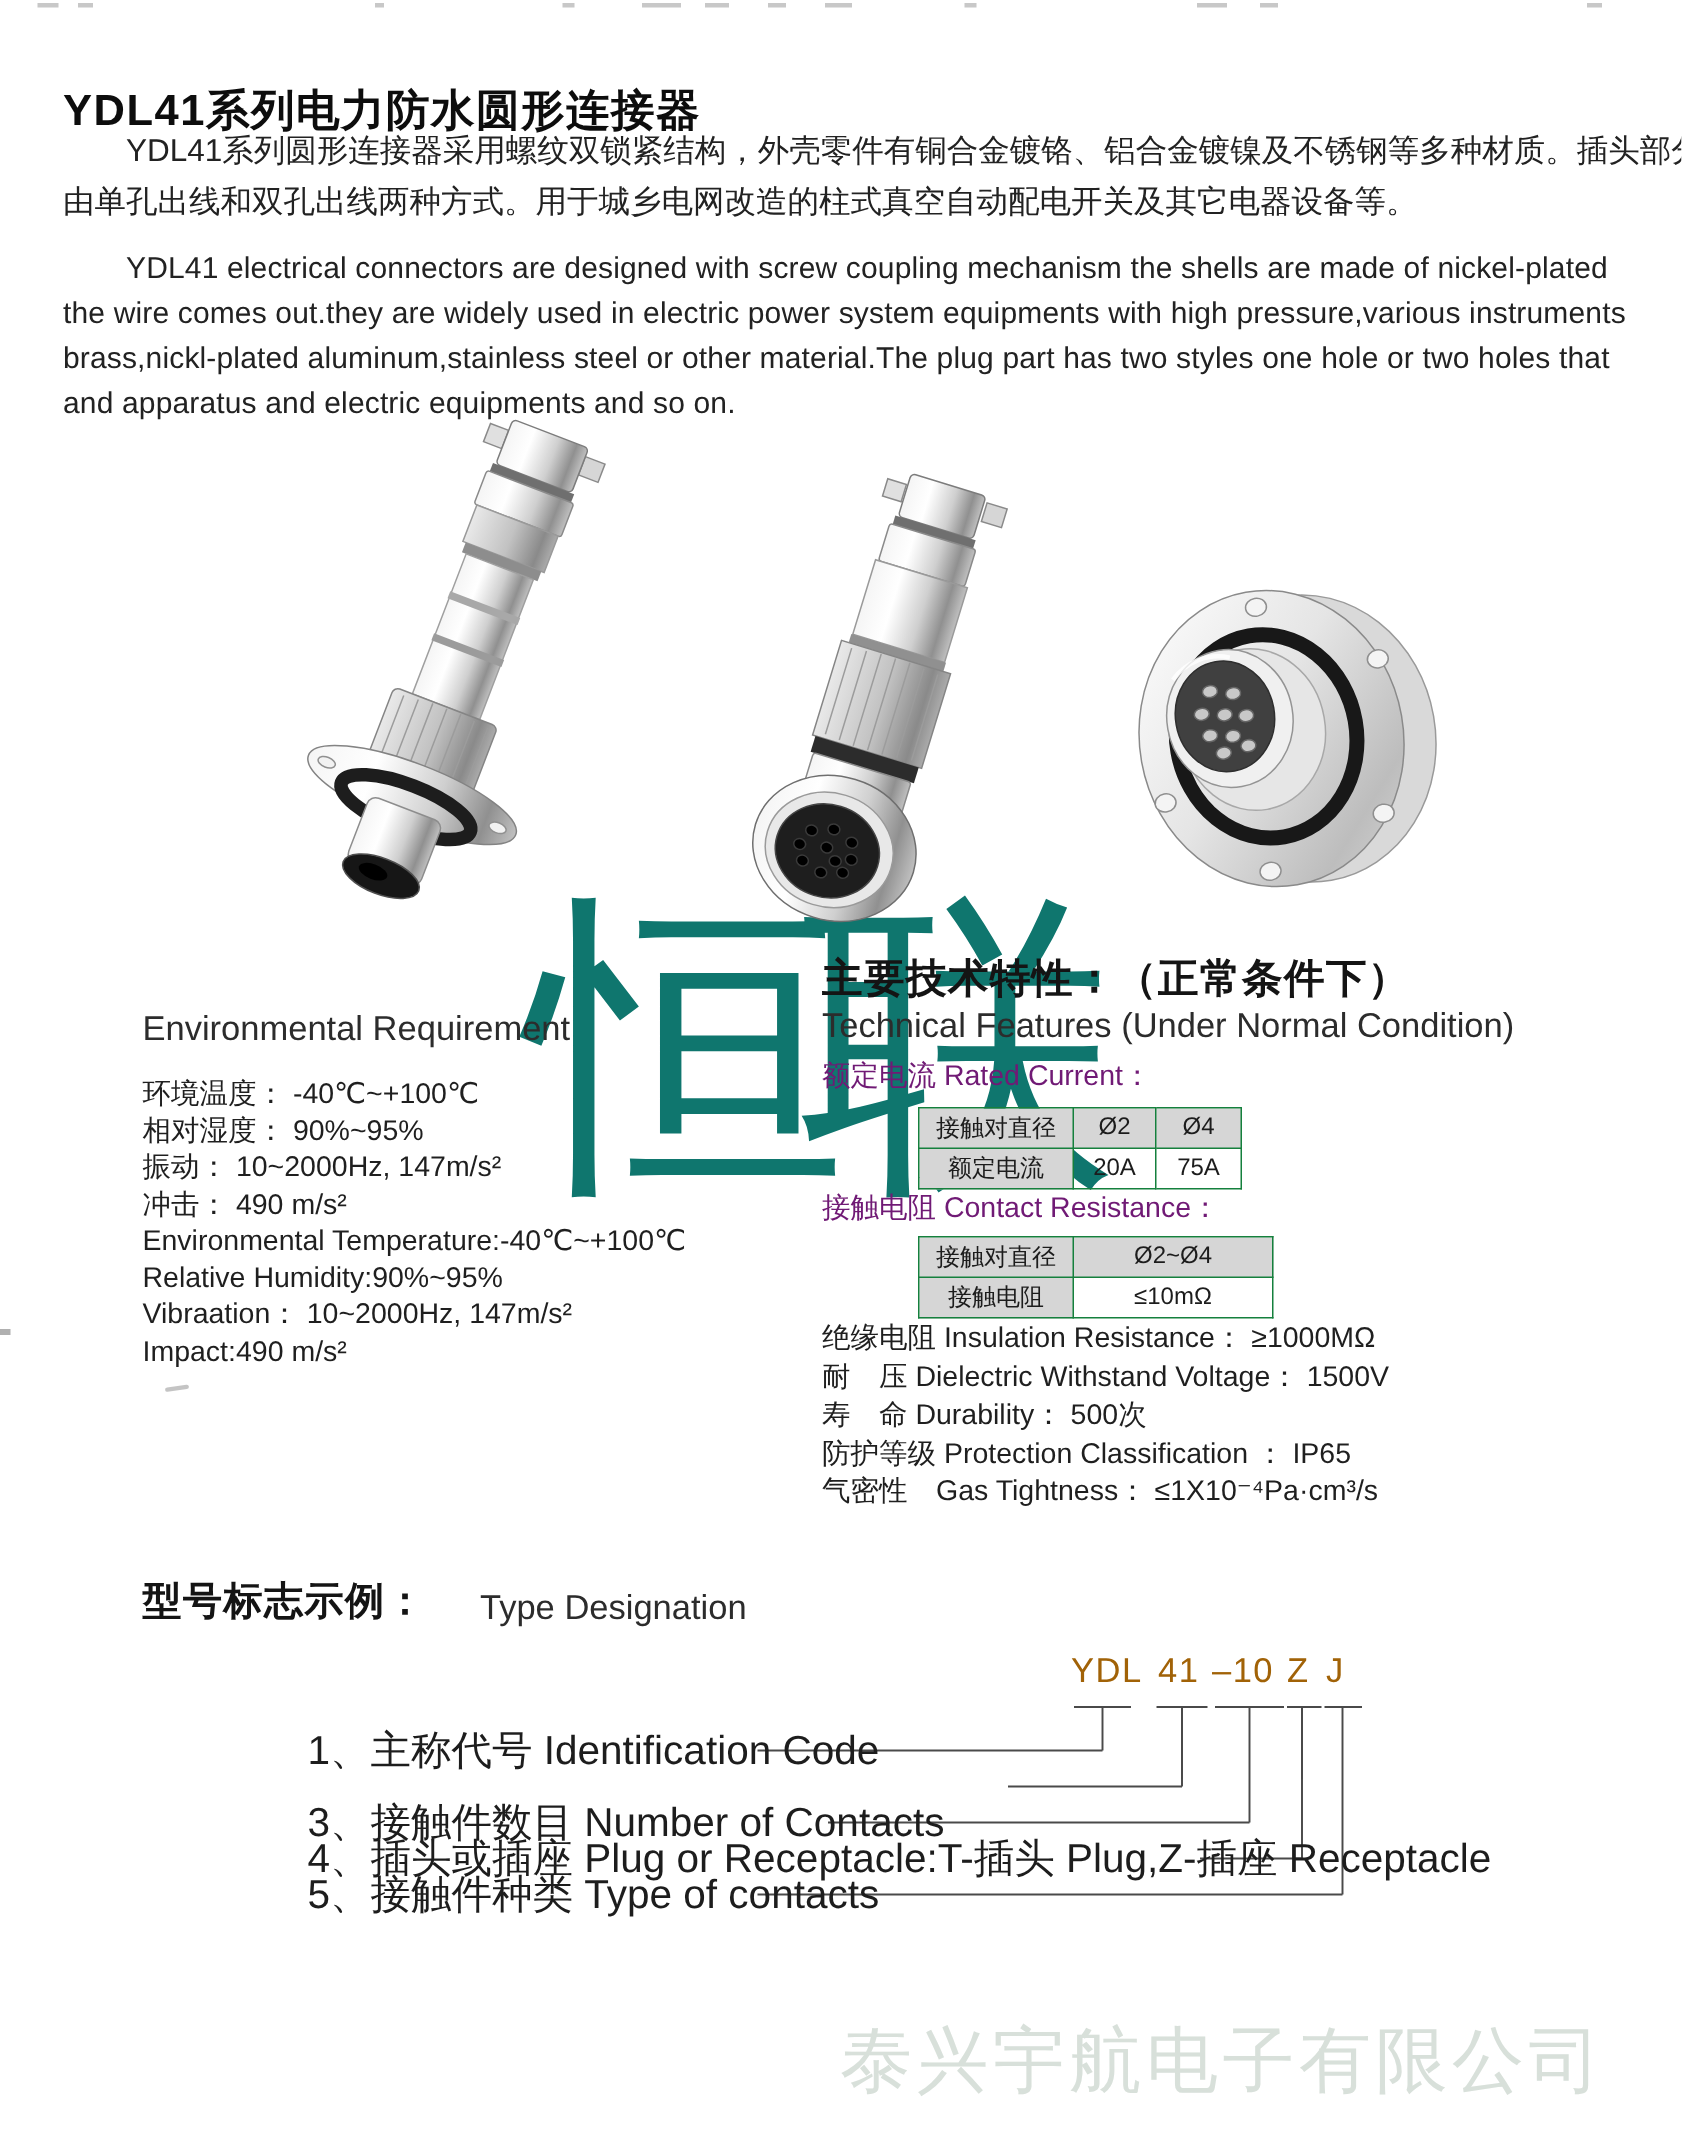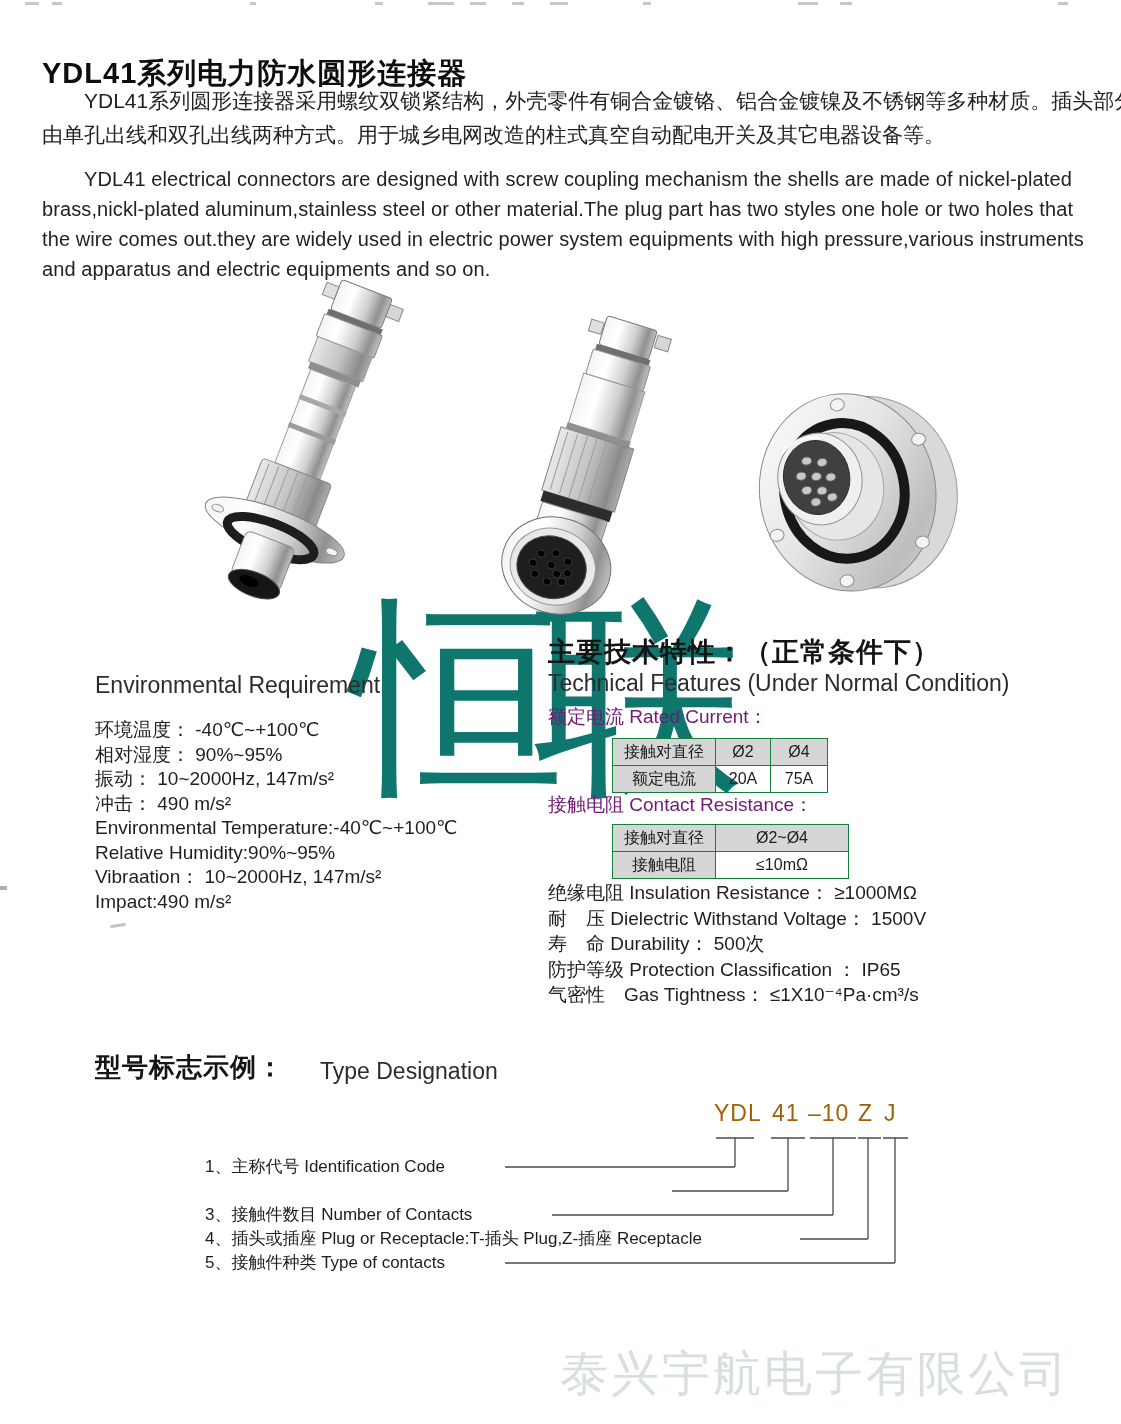--- a/index.html
+++ b/index.html
@@ -26,21 +26,21 @@
   .h-zh{font-size:27px;font-weight:600;letter-spacing:1px;color:#141414;white-space:nowrap;}
   .h-en{font-size:23px;color:#2c2c2c;white-space:nowrap;}
   .label{font-size:19px;color:#701a75;white-space:nowrap;}
   .spec{font-size:19px;line-height:24.5px;color:#1f1f1f;white-space:nowrap;}
   .spec2{font-size:19px;line-height:25.5px;color:#1f1f1f;white-space:nowrap;}
   
   table.mini{border-collapse:collapse;font-size:16px;color:#1c1c1c;}
   table.mini td{border:1px solid #15803d;padding:2px 7px;text-align:center;height:22px;}
   table.mini td.shade{background:#d6d6d6;}
   
-  .type-item{font-size:17px;line-height:24px;color:#1d1d1d;white-space:nowrap;}
+  .type-item{font-size:27px;line-height:24px;color:#1d1d1d;white-space:nowrap;}
   .code-seg{position:absolute;font-size:23px;letter-spacing:1px;color:#a16207;white-space:nowrap;}
   .left-edge-mark{position:absolute;left:0;top:886px;width:7px;height:4px;background:#8f8f8f;opacity:.7;}
   .squiggle{position:absolute;left:110px;top:924px;width:16px;height:3px;background:#b5b5b5;border-radius:2px;transform:rotate(-8deg);opacity:.8;}
 </style>
 </head>
 <body>
 
 <div id="page">
 
   <div class="abs wm-center">恒联</div>
@@ -63,22 +63,22 @@
 
   <div class="abs doc-title nowrap">YDL41系列电力防水圆形连接器</div>
 
   <div class="abs para para-zh">
     <div class="pline indent">YDL41系列圆形连接器采用螺纹双锁紧结构，外壳零件有铜合金镀铬、铝合金镀镍及不锈钢等多种材质。插头部分</div>
     <div class="pline">由单孔出线和双孔出线两种方式。用于城乡电网改造的柱式真空自动配电开关及其它电器设备等。</div>
   </div>
 
   <div class="abs para para-en">
     <div class="pline" style="padding-left:42px">YDL41 electrical connectors are designed with screw coupling mechanism the shells are made of nickel-plated</div>
+    <div class="pline">the wire comes out.they are widely used in electric power system equipments with high pressure,various instruments</div>
     <div class="pline">brass,nickl-plated aluminum,stainless steel or other material.The plug part has two styles one hole or two holes that</div>
-    <div class="pline">the wire comes out.they are widely used in electric power system equipments with high pressure,various instruments</div>
     <div class="pline">and apparatus and electric equipments and so on.</div>
   </div>
 
   <svg class="abs" style="left:182px;top:272px" width="250" height="348" viewBox="0 0 250 348">
     <defs>
       <linearGradient id="mA" x1="0" y1="0" x2="1" y2="0">
         <stop offset="0" stop-color="#f5f5f5"></stop>
           <stop offset="0.3" stop-color="#ffffff"></stop>
         <stop offset="0.62" stop-color="#cfcfcf"></stop>
           <stop offset="0.85" stop-color="#909090"></stop>

